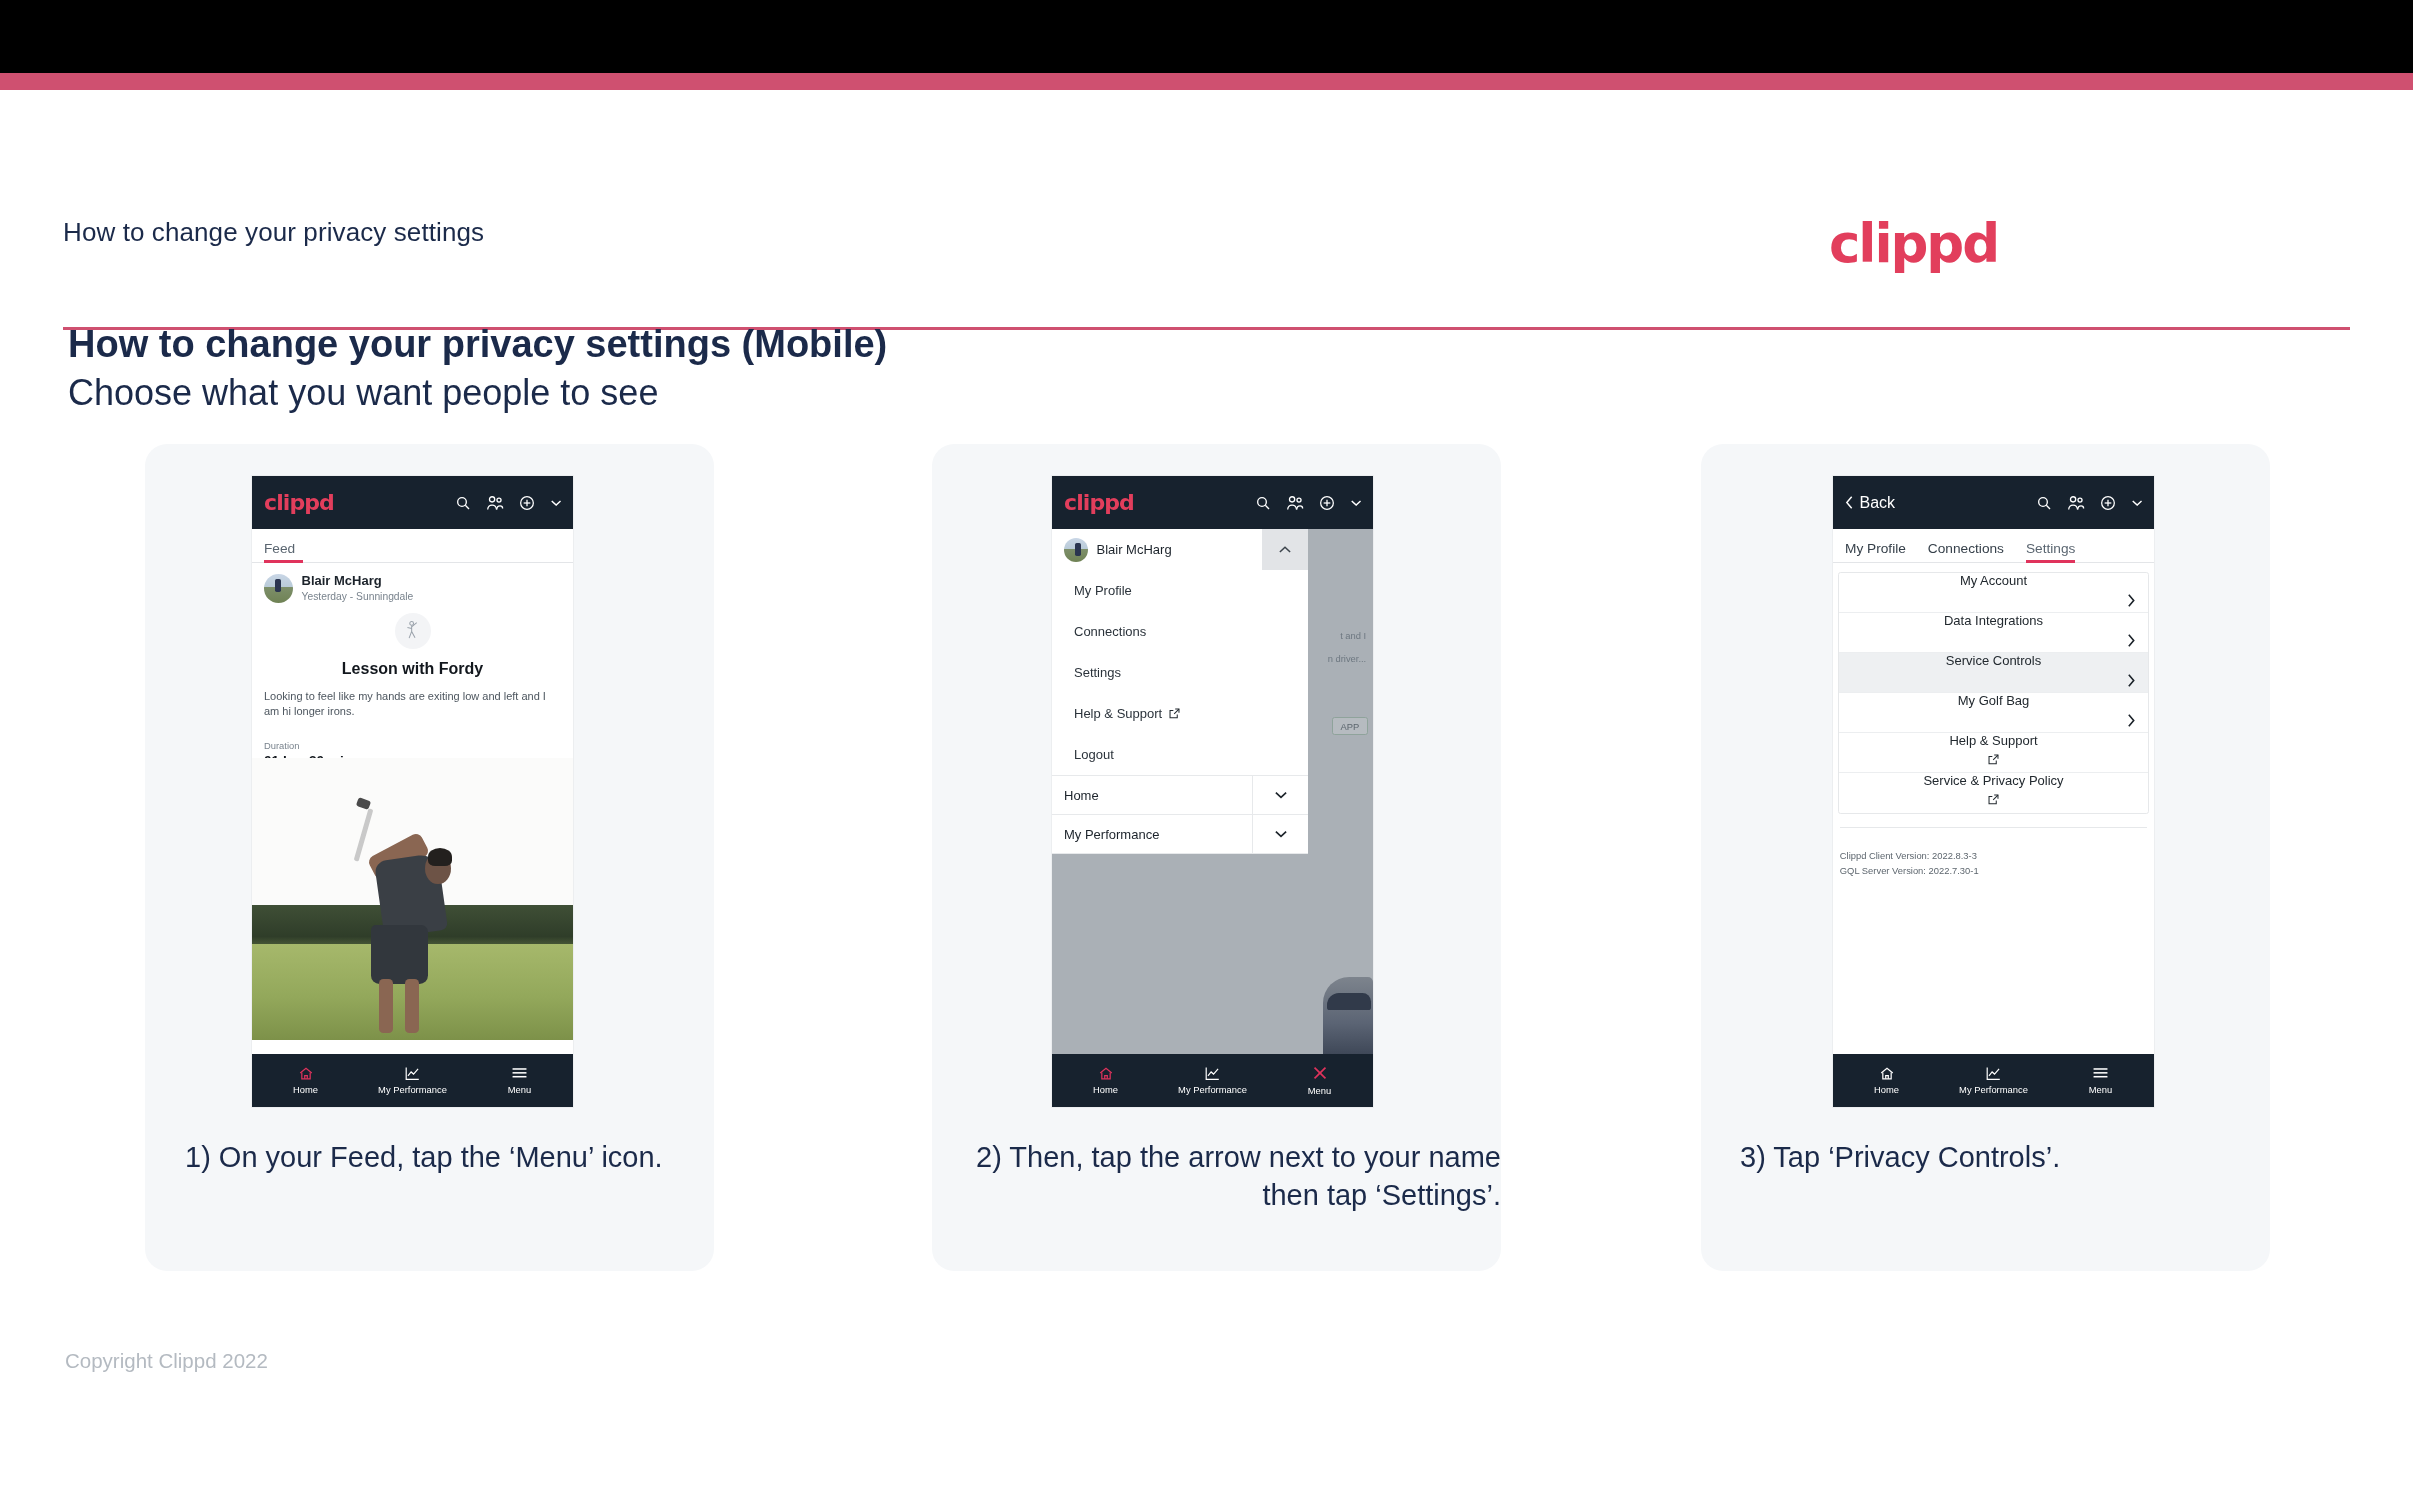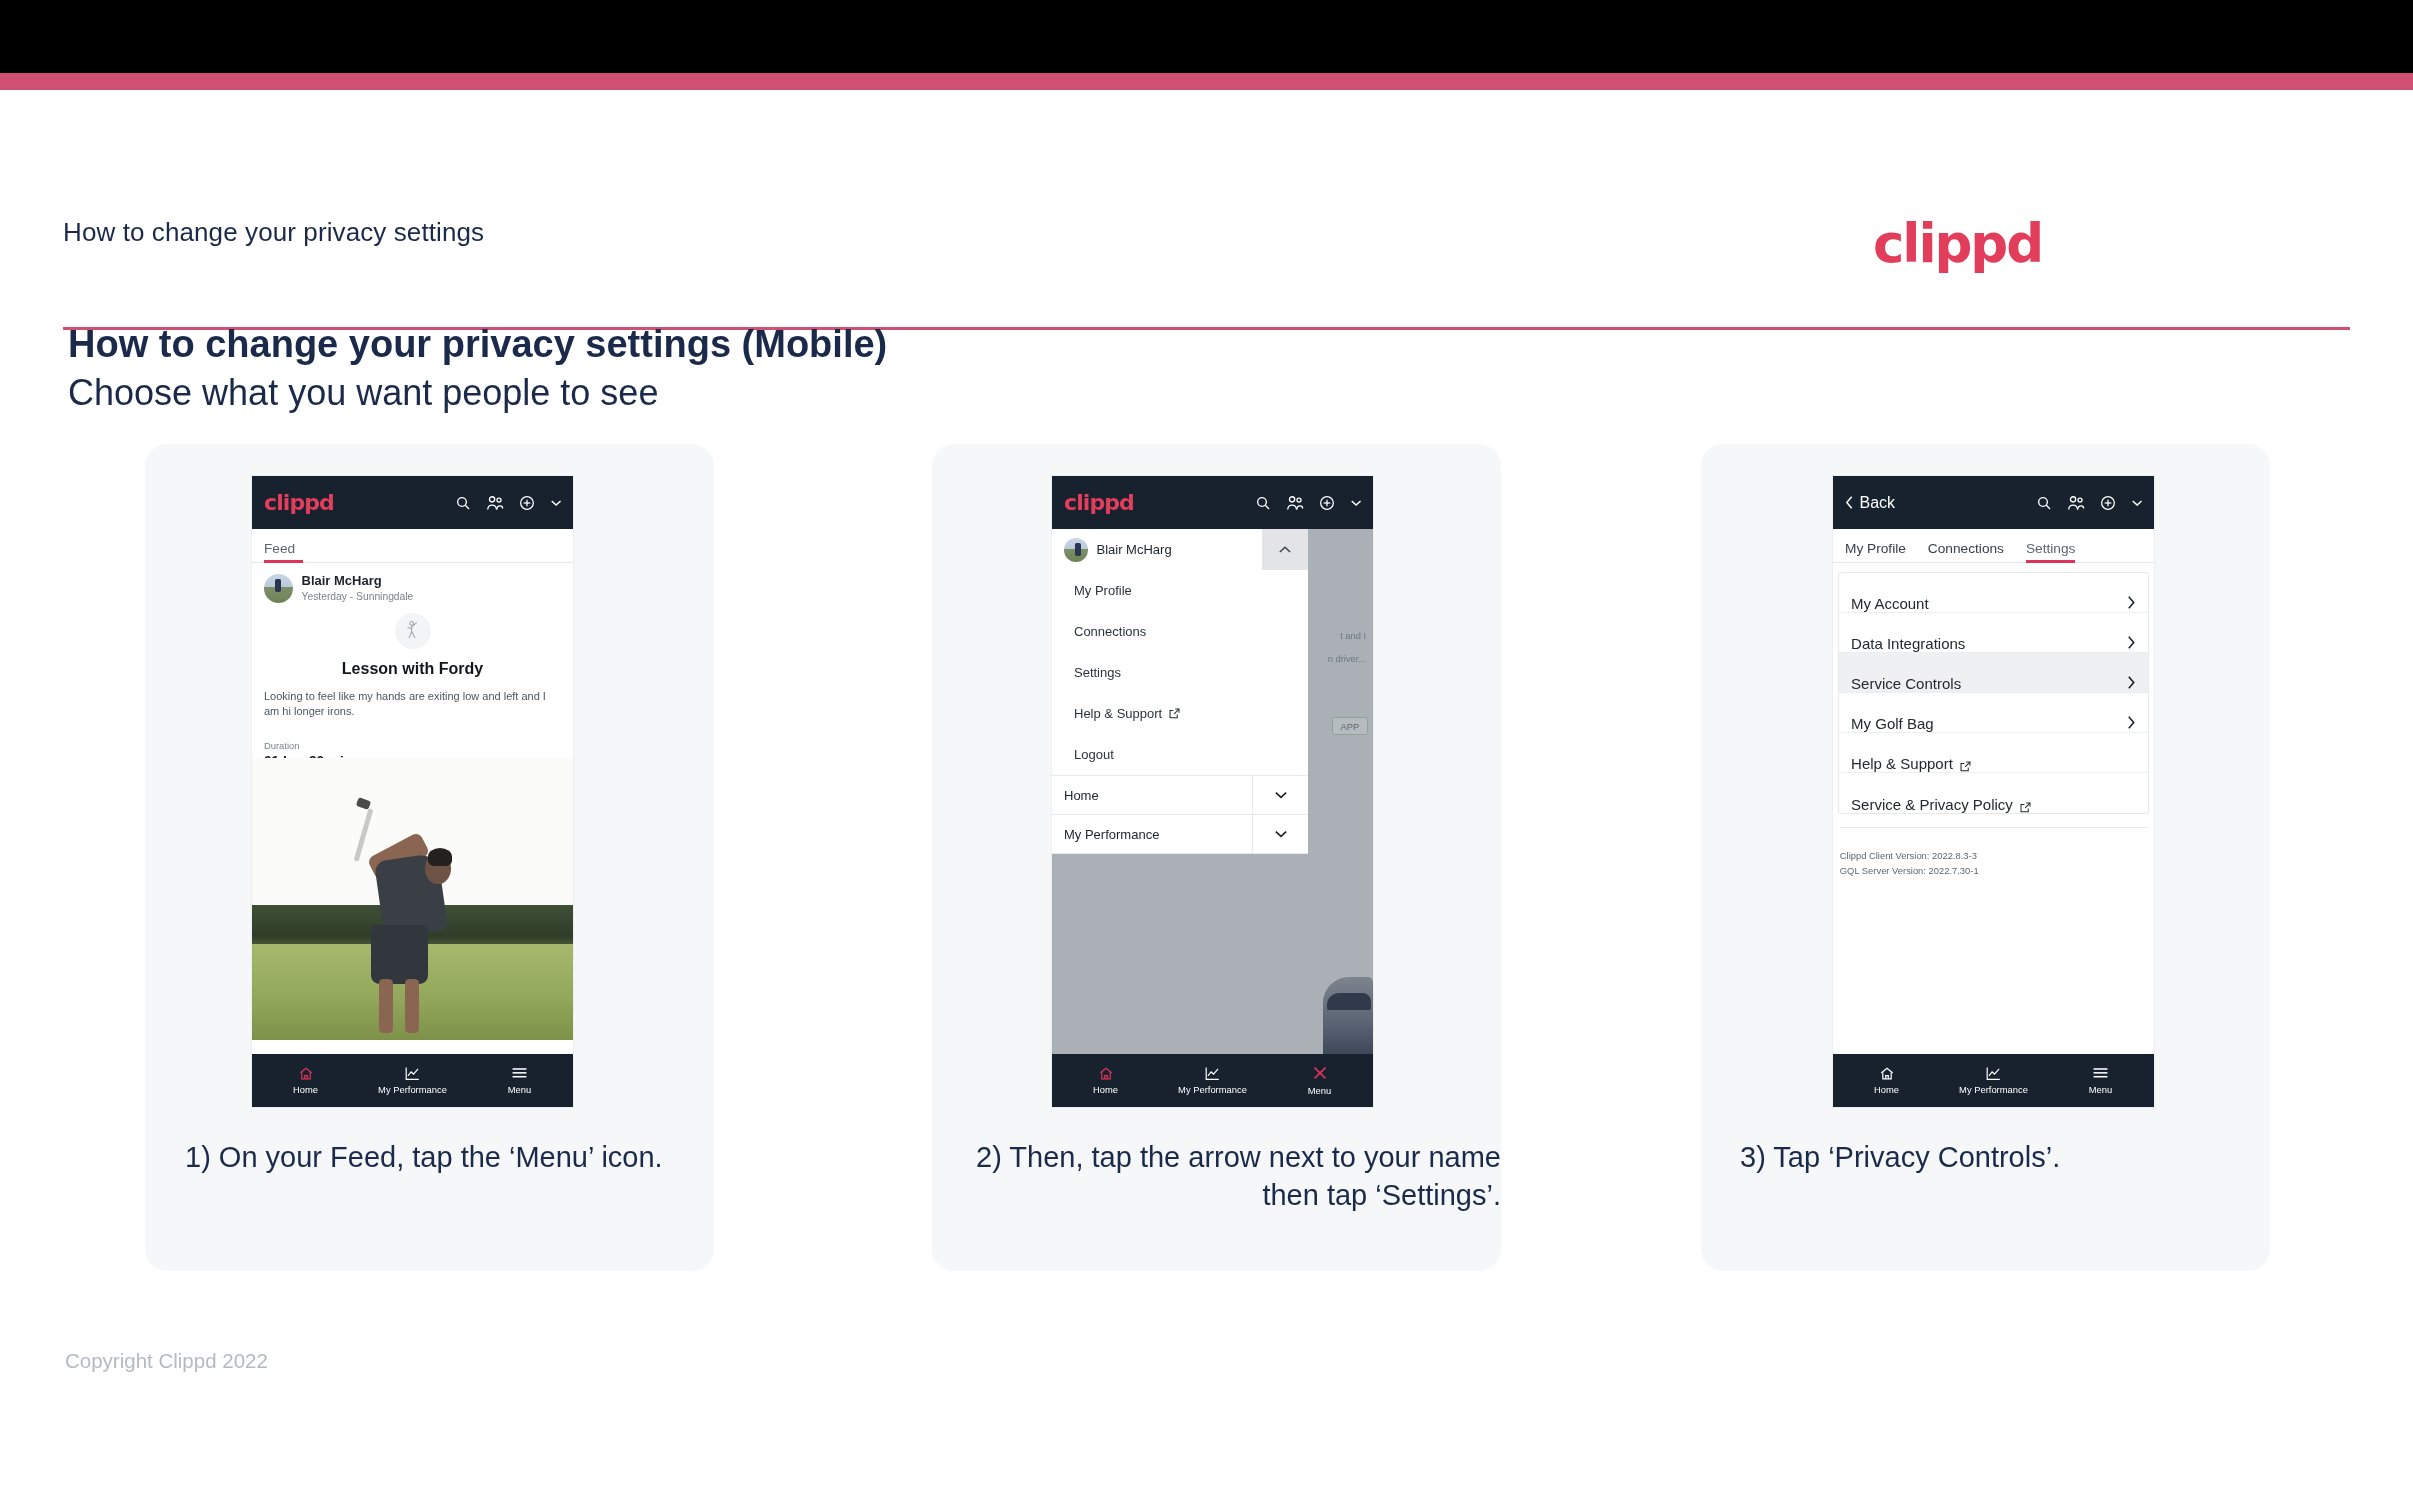--- a/index.html
+++ b/index.html
@@ -8,21 +8,21 @@
     background:#ffffff;
     font-family:"Liberation Sans", sans-serif;
     overflow:hidden;
     position:relative;
   }
   
   .bar-black{position:absolute;left:0;top:0;width:2413px;height:73px;background:#000000;}
   .bar-pink{position:absolute;left:0;top:73px;width:2413px;height:17px;background:#cf5070;}
 
   
-  .slide-header{position:absolute;left:0;top:91px;width:2068px;height:145px;padding-left:44px;}
+  .slide-header{position:absolute;left:0;top:91px;width:2068px;height:145px;}
   .slide-header-title{
     position:absolute;left:63px;top:126px;
     font-size:26px;color:#1b2a4a;letter-spacing:0.1px;white-space:nowrap;
   }
   .header-logo{
     position:absolute;right:70px;top:126px;
     font-size:53px;font-weight:bold;color:#e23e5c;
     letter-spacing:-2.1px;line-height:1;
     font-family:"DejaVu Sans", sans-serif;
   }
@@ -194,22 +194,22 @@
   }
   .drw-sec{
     height:39px;display:flex;align-items:center;padding-left:12px;box-sizing:border-box;
     font-size:13px;color:#1c232b;border-top:0.9px solid #e7e9eb;position:relative;
   }
   .drw-sec .chev{position:absolute;right:0;top:0;width:55px;height:38px;display:flex;align-items:center;justify-content:center;border-left:0.9px solid #e7e9eb;}
 
   
   .setlist{margin:8.5px 5.1px 0 5.1px;border:0.9px solid #e6e8ea;border-radius:2.6px;overflow:hidden;background:#fff;}
   .setrow{
-    height:40px;display:flex;align-items:flex-end;padding:0 12px;box-sizing:border-box;
-    font-size:15px;color:#22292f;border-bottom:0.9px solid #eceef0;position:relative;gap:6.8px;
+    height:40px;display:flex;align-items:center;padding:0 12px;box-sizing:border-box;
+    font-size:13px;color:#22292f;border-bottom:0.9px solid #eceef0;position:relative;gap:6.8px;flex-direction:column;
   }
   .setrow:last-child{border-bottom:none;}
   .setrow.hl{background:#eef0f2;}
   .setrow .chev{margin-left:auto;}
   .verbox{margin:13.7px 6.8px 0 6.8px;padding-top:20px;border-top:0.9px solid #e6e8ea;}
   .verline{font-size:9.4px;color:#5d666e;line-height:1.6;}
 
   
   .caption{
     position:absolute;font-size:29px;color:#1b2a4a;line-height:1.32;

